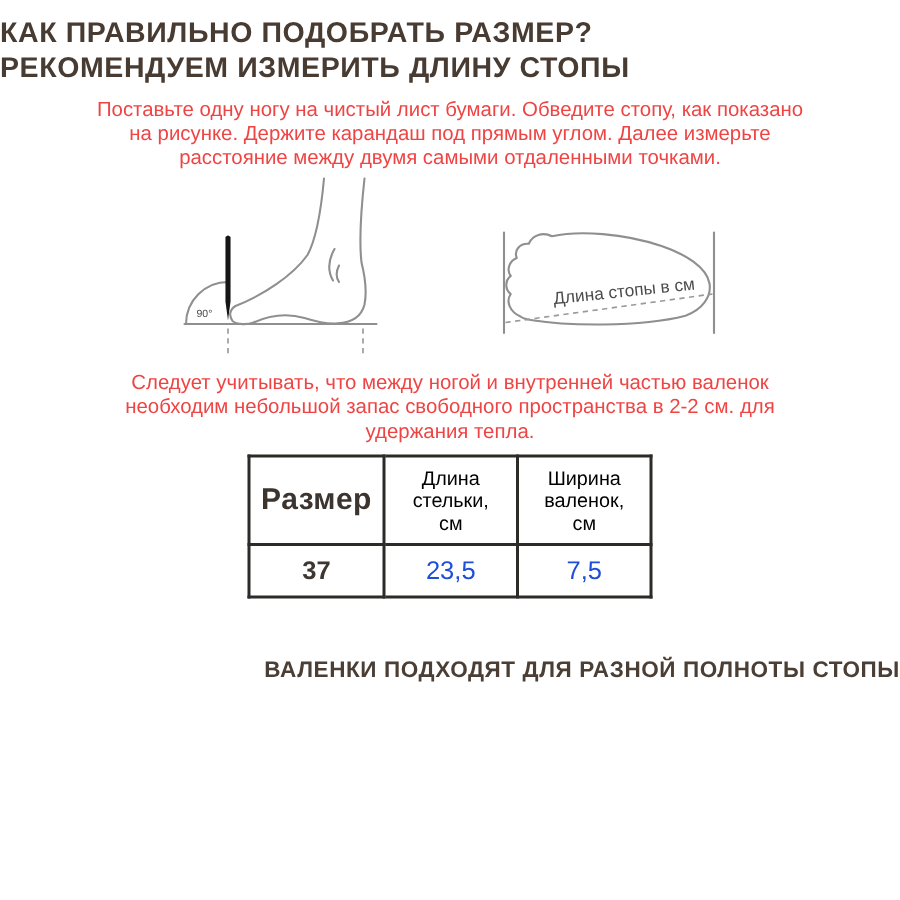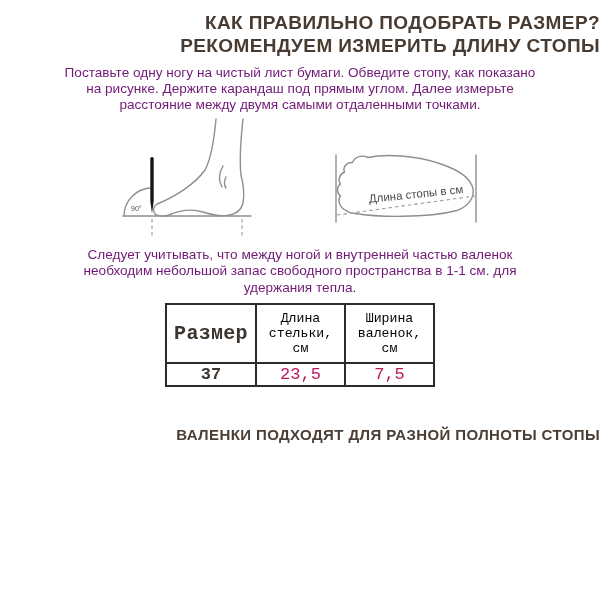--- a/index.html
+++ b/index.html
@@ -8,32 +8,32 @@
     width: 600px; height: 600px;
     font-family: "Liberation Sans", sans-serif;
     overflow: hidden;
   }
   .page {
     width: 600px; height: 600px;
     background: #ffffff;
     padding-top: 11px;
   }
   .title {
-    text-align: right;
+    text-align: left;
     color: #483b32;
     font-size: 19px;
     font-weight: bold;
     letter-spacing: 0.4px;
     line-height: 1.22;
   }
   .para {
     margin: 8px auto 0 auto;
     width: 478px;
     text-align: center;
-    color: #701a75;
+    color: #ef4444;
     font-size: 13.6px;
     line-height: 1.18;
   }
   .para.second { width: 452px; margin-top: 8px; }
   .illustrations {
     margin-top: 4px;
     height: 122px;
     display: flex;
     justify-content: center;
     align-items: flex-start;
@@ -41,37 +41,36 @@
   }
   .sketch { display: block; }
   .sketch-stroke { stroke: #8f8f8f; stroke-width: 1.4; fill: none; stroke-linecap: round; stroke-linejoin: round; }
   .sketch-dash { stroke: #9a9a9a; stroke-width: 1.1; fill: none; stroke-dasharray: 3.5 3; }
   .sketch-text { fill: #4c4c4c; font-family: "Liberation Sans", sans-serif; }
   .size-table {
     margin: 7px auto 12px auto;
     border-collapse: collapse;
     table-layout: fixed;
     width: 268px;
-    font-family: Liberation Mono, monospace;
   }
   .size-table th, .size-table td {
     border: 2px solid #2d2b28;
     text-align: center;
     vertical-align: middle;
     background: #ffffff;
   }
   .size-table col.c1 { width: 90px; }
   .size-table col.c2 { width: 89px; }
   .size-table col.c3 { width: 89px; }
   .size-table thead th { height: 38px; }
-  .size-table tbody td { height: 23px; }
+  .size-table tbody td { height: 35px; }
   .th-size { color: #3c352f; font-size: 20px; font-weight: bold; letter-spacing: 0.3px; }
   .th-small { color: #000000; font-size: 13.2px; font-weight: normal; line-height: 1.15; padding: 6px 10px; }
   .cell-size { color: #3e3731; font-size: 17px; font-weight: bold; }
-  .cell-val { color: #be185d; font-size: 17px; font-weight: normal; }
+  .cell-val { color: #1d4ed8; font-size: 17px; font-weight: normal; }
   .footer-note {
     margin-top: 39px;
     text-align: right;
     color: #4a3e35;
     font-size: 15px;
     font-weight: bold;
     letter-spacing: 0.4px;
   }
 </style>
 </head>
@@ -116,21 +115,21 @@
                C 11.5 15 15.5 10 21.5 10.5 C 24 4.5 31 2.5 37 5.5 C 55 1.5 85 3.5 110 12
                C 126 17.5 140 26 142 37 C 143.5 46 137 54.5 126 58.5 C 95 66.5 45 65 24 61.5
                C 20 61 17.5 60.2 16 59 Z"></path>
 
       <line class="sketch-dash" x1="6" y1="63" x2="144" y2="44"></line>
       <text class="sketch-text" x="38" y="47" font-size="11.5" transform="rotate(-6 75 46)">Длина стопы в см</text>
     </svg>
 
   </div>
 
-  <p class="para second">Следует учитывать, что между ногой и внутренней частью валенок необходим небольшой запас свободного пространства в 1-1 см. для удержания тепла.</p>
+  <p class="para second">Следует учитывать, что между ногой и внутренней частью валенок необходим небольшой запас свободного пространства в 2-2 см. для удержания тепла.</p>
 
   <table class="size-table">
     <colgroup>
         <col class="c1">
         <col class="c2">
         <col class="c3">
       </colgroup>
     <thead>
       <tr>
         <th class="th-size">Размер</th>

